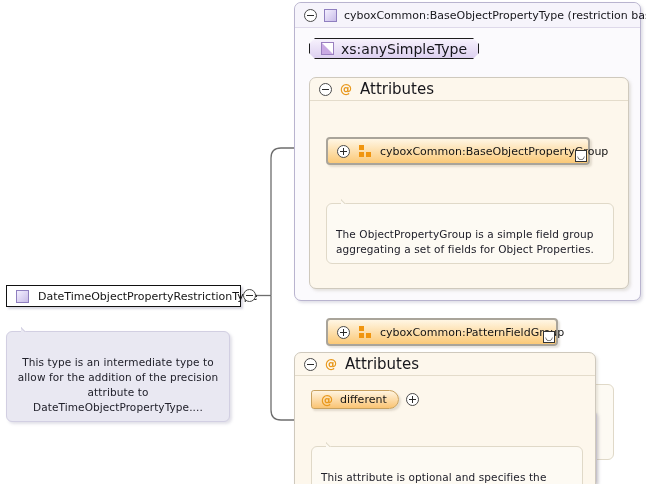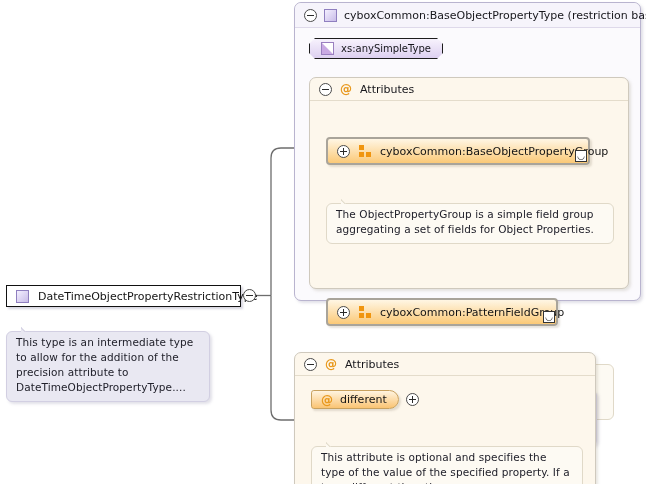--- a/index.html
+++ b/index.html
@@ -132,21 +132,21 @@
   .octa {
     display: inline-flex;
     align-items: center;
     gap: 7px;
     padding: 0 11px;
     height: 21px;
     box-sizing: border-box;
     background: linear-gradient(180deg, #f7f2fd 0%, #ddd0f0 100%);
     border: 1px solid #1d1d1d;
     color: #15151a;
-    font-size: 10px;
+    font-size: 14px;
     white-space: nowrap;
     clip-path: polygon(6px 0, calc(100% - 6px) 0, 100% 6px, 100% calc(100% - 6px),
                        calc(100% - 6px) 100%, 6px 100%, 0 calc(100% - 6px), 0 6px);
     box-shadow: 2px 2px 2px rgba(120,115,150,0.25);
   }
 
   
   .attr-panel {
     border: 1px solid #cfc9bd;
     border-radius: 7px;
@@ -156,21 +156,21 @@
   }
   .attr-header {
     display: flex;
     align-items: center;
     gap: 8px;
     padding: 0 9px;
     height: 22px;
     border-bottom: 1px solid #e4dccb;
     white-space: nowrap;
   }
-  .attr-header .lbl { font-size: 11px; color: #17171c; }
+  .attr-header .lbl { font-size: 15px; color: #17171c; }
 
   
   .grp-box {
     position: relative;
     display: flex;
     align-items: center;
     gap: 8px;
     padding: 0 9px;
     height: 28px;
     box-sizing: border-box;
@@ -197,21 +197,21 @@
     color: #141414;
     white-space: nowrap;
     box-shadow: 2px 2px 2px rgba(150,140,120,0.25);
   }
 
   
   .doc {
     position: relative;
     box-sizing: border-box;
     border-radius: 6px;
-    padding: 3px 9px 6px 9px;
+    padding: 23px 9px 6px 9px;
     font-size: 10.5px;
     line-height: 15px;
     letter-spacing: 0.1px;
   }
   .doc .tip {
     position: absolute;
     top: -6px;
     left: 14px;
     width: 12px; height: 6px;
     overflow: hidden;
@@ -269,21 +269,21 @@
 
   <path class="conn" d="M 271 295.5 L 271 410 Q 271 420 281 420 L 294 420"></path>
 </svg>
 
 <div class="abs root-box" style="left:6px; top:285px; width:235px;">
   <span class="ct-icon"></span>
   <span class="lbl">DateTimeObjectPropertyRestrictionType</span>
 </div>
 <div class="abs expander" style="left:243px; top:289px;"></div>
 
-<div class="abs doc lav" style="left:6px; top:318px; width:204px;">
+<div class="abs doc lav" style="left:6px; top:318px; width:224px;text-align:center;">
   <span class="tip"></span>
   <span>This type is an intermediate type to allow for the addition of the precision attribute to DateTimeObjectPropertyType....</span>
 </div>
 
 <div class="abs outer-panel" style="left:294px; top:2px; width:347px; height:299px;">
 
   <div class="outer-header">
     <span class="expander"></span>
     <span class="ct-icon"></span>
     <span class="lbl">cyboxCommon:BaseObjectPropertyType (restriction base)</span>

